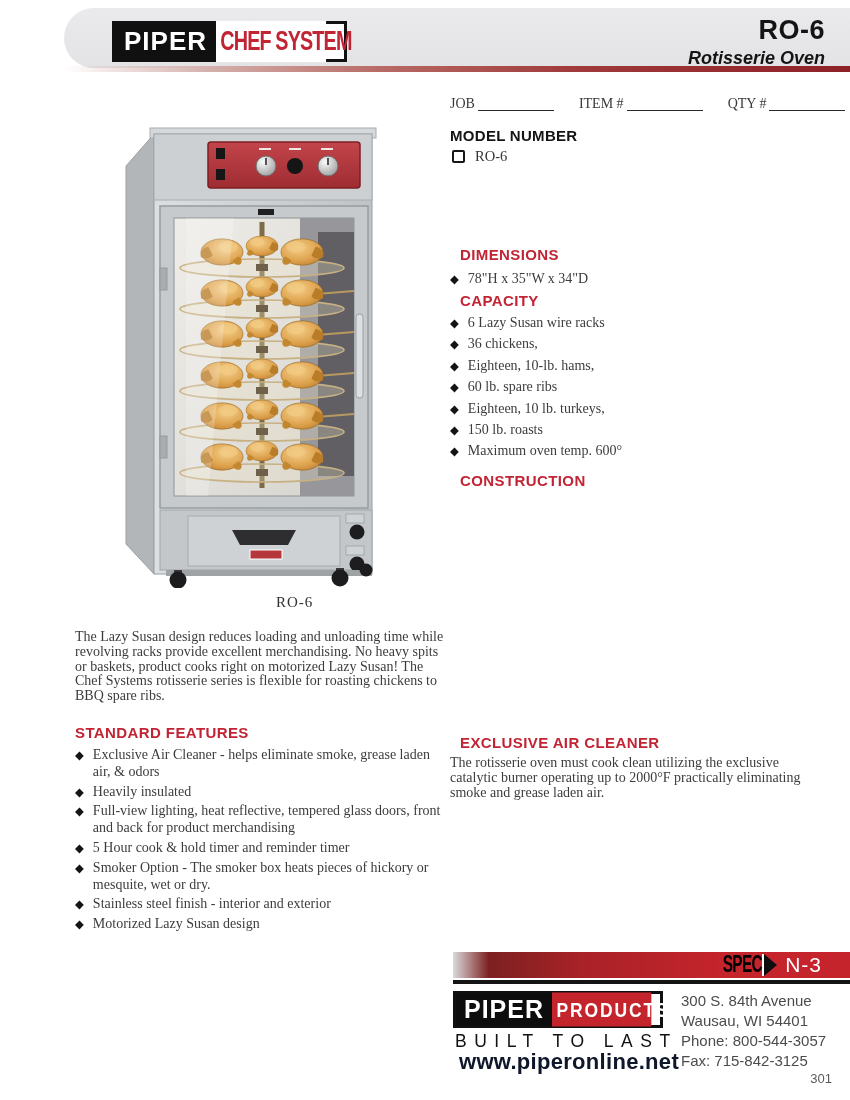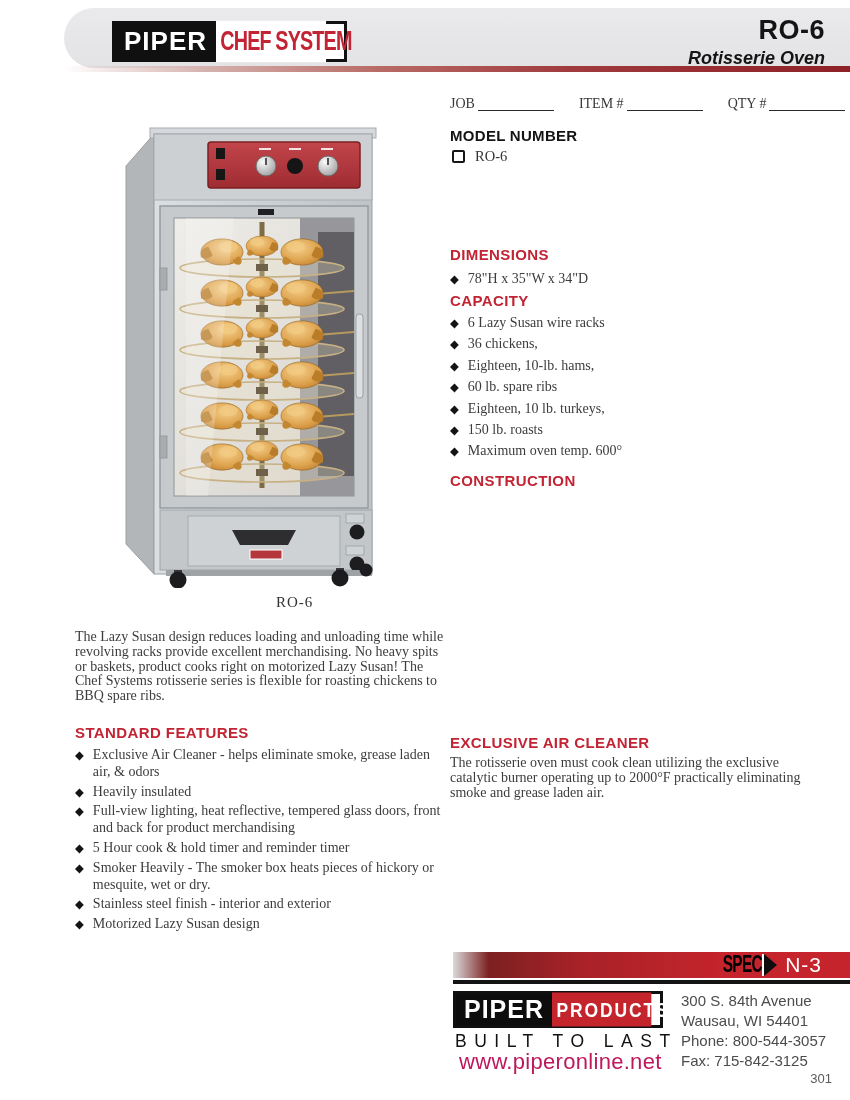--- a/index.html
+++ b/index.html
@@ -85,21 +85,21 @@
     color:#c22434; letter-spacing:0.4px;
   }
   .features-heading { position:absolute; left:75px; top:724px; }
   .bullet-list { list-style:none; }
   .bullet-list li { display:flex; gap:9px; font-size:14px; line-height:1.2; margin-bottom:3px; }
   .diamond { flex:0 0 auto; font-size:11.5px; color:#141414; padding-top:2px;
     font-family:"DejaVu Sans", sans-serif; }
   .features-list { position:absolute; left:75px; top:747px; width:374px; }
 
   
-  .right-col { position:absolute; left:450px; width:374px; }
+  .right-col { position:absolute; left:460px; width:374px; }
   .dim-heading  { top:246px; }
   .dim-list     { position:absolute; left:450px; top:271px; width:374px; }
   .cap-heading  { top:292px; }
   .cap-list     { position:absolute; left:450px; top:315px; width:374px; }
   .cap-list li, .dim-list li { margin-bottom:4.6px; }
   .con-heading  { top:448px;margin-top:24px; }
   .con-paragraphs { position:absolute; left:450px; top:470px; width:374px; }
   .con-paragraphs p, .air-para {
     font-size:14px; line-height:1.055; color:#3c3c3c; margin:0 0 9px 0;
   }
@@ -141,21 +141,21 @@
     letter-spacing:2px; padding:0 5px;
     transform:scale(0.92,1.1); transform-origin:left center; width:108px;
     white-space:nowrap;
   }
   .tagline {
     position:absolute; left:455px; top:1031px; font-family:"Liberation Sans", sans-serif;
     font-size:17.5px; font-weight:500; color:#111; letter-spacing:7.5px; white-space:nowrap;
   }
   .website {
     position:absolute; left:459px; top:1049px; font-family:"Liberation Sans", sans-serif;
-    font-weight:400; font-size:22px; color:#be185d; text-decoration:none; letter-spacing:0.3px;
+    font-weight:700; font-size:22px; color:#0f172a; text-decoration:none; letter-spacing:0.3px;
   }
   .address {
     position:absolute; left:681px; top:991px; font-family:"Liberation Sans", sans-serif;
     font-size:15px; color:#4c4c4c; line-height:20px; white-space:nowrap;
   }
   .page-number {
     position:absolute; right:18px; top:1071px; font-family:"Liberation Sans", sans-serif;
     font-size:13px; color:#5a5a5a;
   }
 </style>
@@ -336,21 +336,21 @@
       <li>
       <span class="diamond">◆</span>
       <span>Full-view lighting, heat reflective, tempered glass doors, front and back for product merchandising</span>
     </li>
       <li>
       <span class="diamond">◆</span>
       <span>5 Hour cook &amp; hold timer and reminder timer</span>
     </li>
       <li>
       <span class="diamond">◆</span>
-      <span>Smoker Heavily - The smoker box heats pieces of hickory or mesquite, wet or dry.</span>
+      <span>Smoker Option - The smoker box heats pieces of hickory or mesquite, wet or dry.</span>
     </li>
       <li>
       <span class="diamond">◆</span>
       <span>Stainless steel finish - interior and exterior</span>
     </li>
       <li>
       <span class="diamond">◆</span>
       <span>Motorized Lazy Susan design</span>
     </li>
     </ul>

